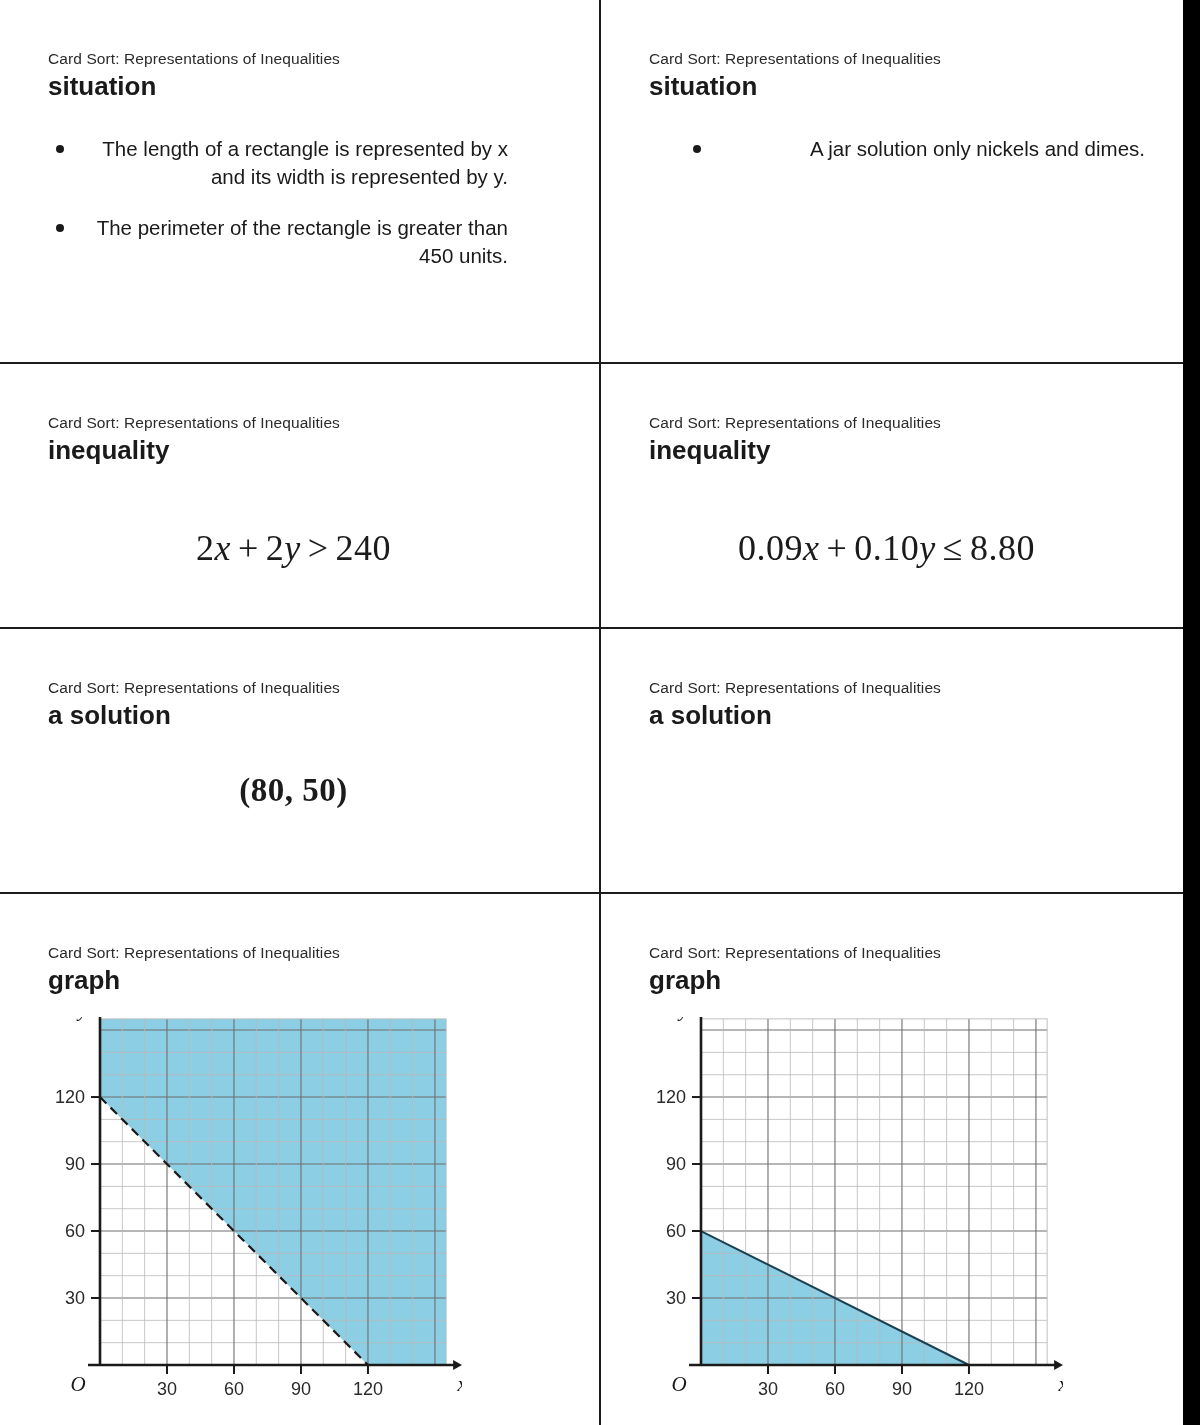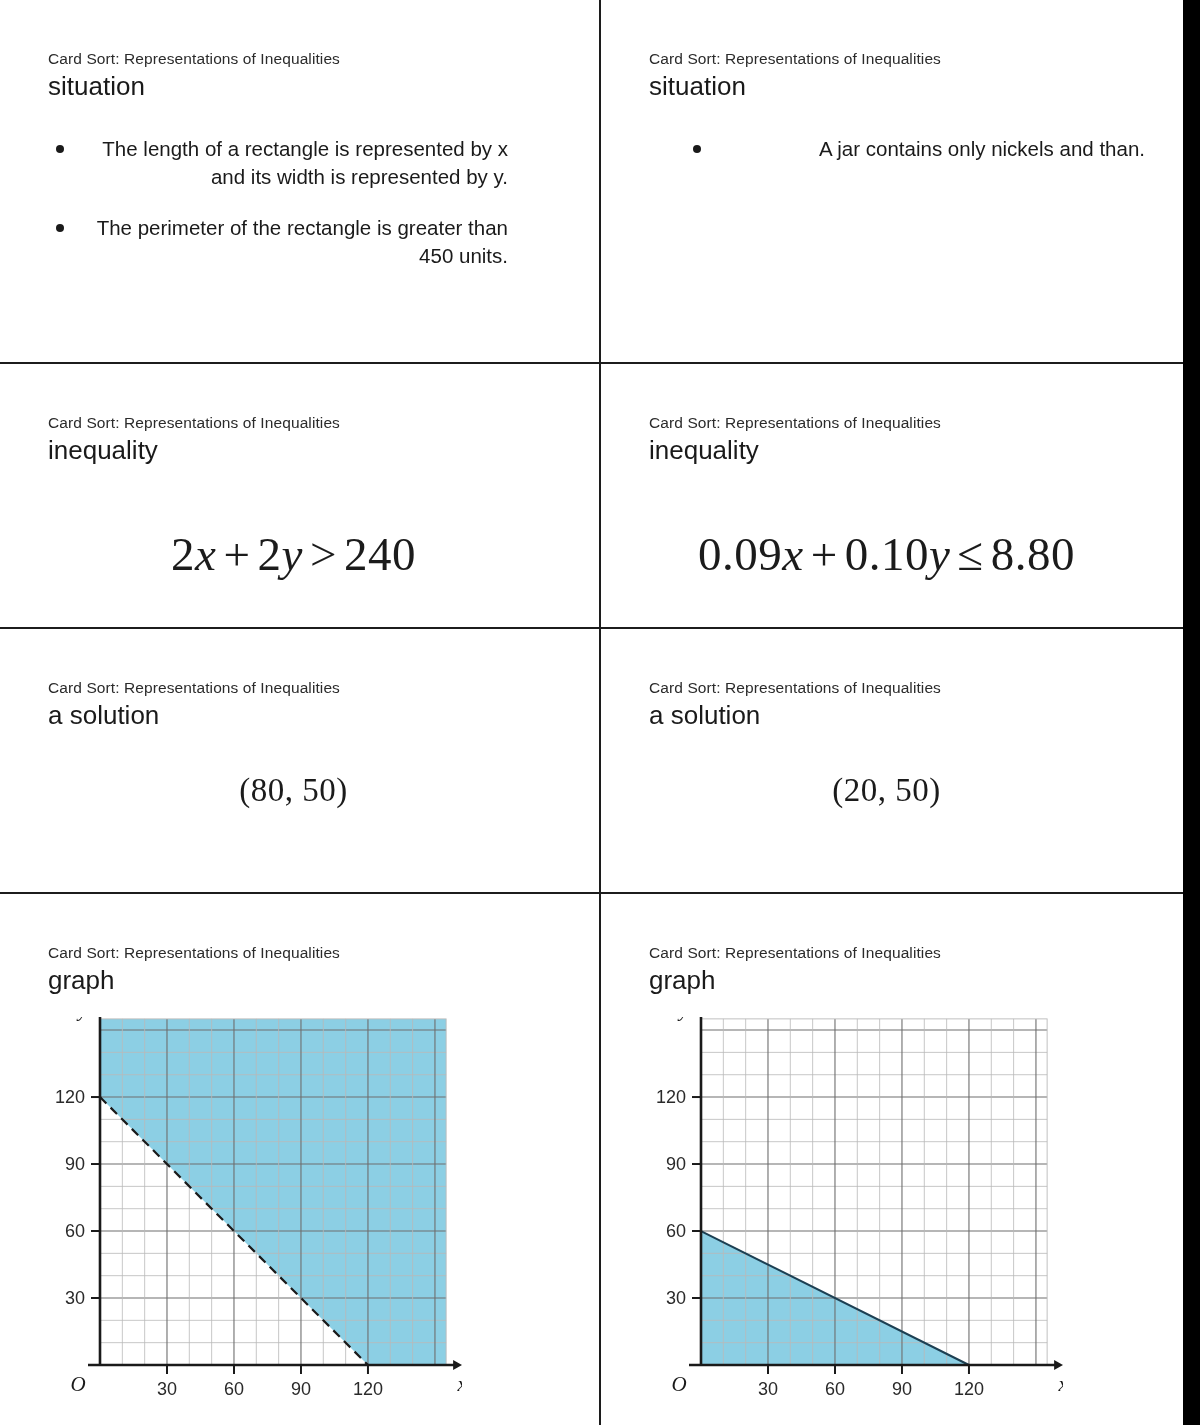--- a/index.html
+++ b/index.html
@@ -55,21 +55,21 @@
     line-height: 1.2;
     color: #2b2b2b;
     letter-spacing: 0.1px;
     margin: 0 0 3px 0;
     font-weight: 400;
   }
   .card-title {
     font-size: 26px;
     line-height: 1.15;
     color: #1a1a1a;
-    font-weight: 400;
+    font-weight: 700;
     margin: 0;
   }
 
   .bullets {
     margin: 34px 0 0 0;
     padding: 0;
     list-style: none;
     text-align: right;
   }
   .bullets.indent-more { margin-left: 36px; }
@@ -93,35 +93,35 @@
   }
 
   .math-block {
     text-align: center;
     font-family: "Liberation Serif", "DejaVu Serif", serif;
     color: #1b1b1b;
     margin-top: 62px;
     padding-right: 60px;
   }
   .math-block .mathtex {
-    font-size: 47px;
+    font-size: 36px;
     letter-spacing: 0.5px;
     white-space: nowrap;
   }
   .math-block .mvar {
     font-style: italic;
     font-family: "Liberation Serif", "DejaVu Serif", serif;
   }
   .math-block .mop {
     padding: 0 7px;
   }
   .solution-block {
     margin-top: 42px;
   }
-  .solution-block .mathtex { font-size: 33px; }
+  .solution-block .mathtex { font-size: 33px; font-weight: bold; }
 
   
   .graph-wrap {
     margin-top: 22px;
     margin-left: -6px;
   }
   svg { display: block; }
   .axis-letter {
     font-family: "Liberation Serif", "DejaVu Serif", serif;
     font-style: italic;
@@ -151,21 +151,21 @@
     <ul class="bullets">
       <li><span class="dot"></span><span>The length of a rectangle is represented by x and its width is represented by y.</span></li>
       <li><span class="dot"></span><span>The perimeter of the rectangle is greater than 450 units.</span></li>
     </ul>
   </div>
 
   <div class="card col-right">
     <div class="card-eyebrow">Card Sort: Representations of Inequalities</div>
     <div class="card-title">situation</div>
     <ul class="bullets indent-more">
-      <li><span class="dot"></span><span>A jar contains only nickels and than.</span></li>
+      <li><span class="dot"></span><span>A jar solution only nickels and dimes.</span></li>
     </ul>
   </div>
 
   <div class="card col-left has-top-rule">
     <div class="card-eyebrow">Card Sort: Representations of Inequalities</div>
     <div class="card-title">inequality</div>
     <div class="math-block">
       <span class="mathtex"><span>2</span><span class="mvar">x</span><span class="mop">+</span><span>2</span><span class="mvar">y</span><span class="mop">&gt;</span><span>240</span></span>
     </div>
   </div>
@@ -182,23 +182,20 @@
     <div class="card-eyebrow">Card Sort: Representations of Inequalities</div>
     <div class="card-title">a solution</div>
     <div class="math-block solution-block">
       <span class="mathtex">(80, 50)</span>
     </div>
   </div>
 
   <div class="card col-right has-top-rule">
     <div class="card-eyebrow">Card Sort: Representations of Inequalities</div>
     <div class="card-title">a solution</div>
-    <div class="math-block solution-block">
-      <span class="mathtex">(20, 50)</span>
-    </div>
   </div>
 
   <div class="card col-left has-top-rule">
     <div class="card-eyebrow">Card Sort: Representations of Inequalities</div>
     <div class="card-title">graph</div>
     <div class="graph-wrap">
       <svg id="svg-left" width="420" height="400" viewBox="0 0 420 400">
           <rect x="58" y="1.884999999999991" width="346.115" height="346.115" fill="#ffffff"></rect>
           <polygon points="58.00,80.04 325.96,348.00 404.12,348.00 404.12,1.88 58.00,1.88" fill="#8ccfe4"></polygon>
           <line x1="58" y1="325.67" x2="404.115" y2="325.67" stroke="#b9b9b9" stroke-width="0.8"></line>

